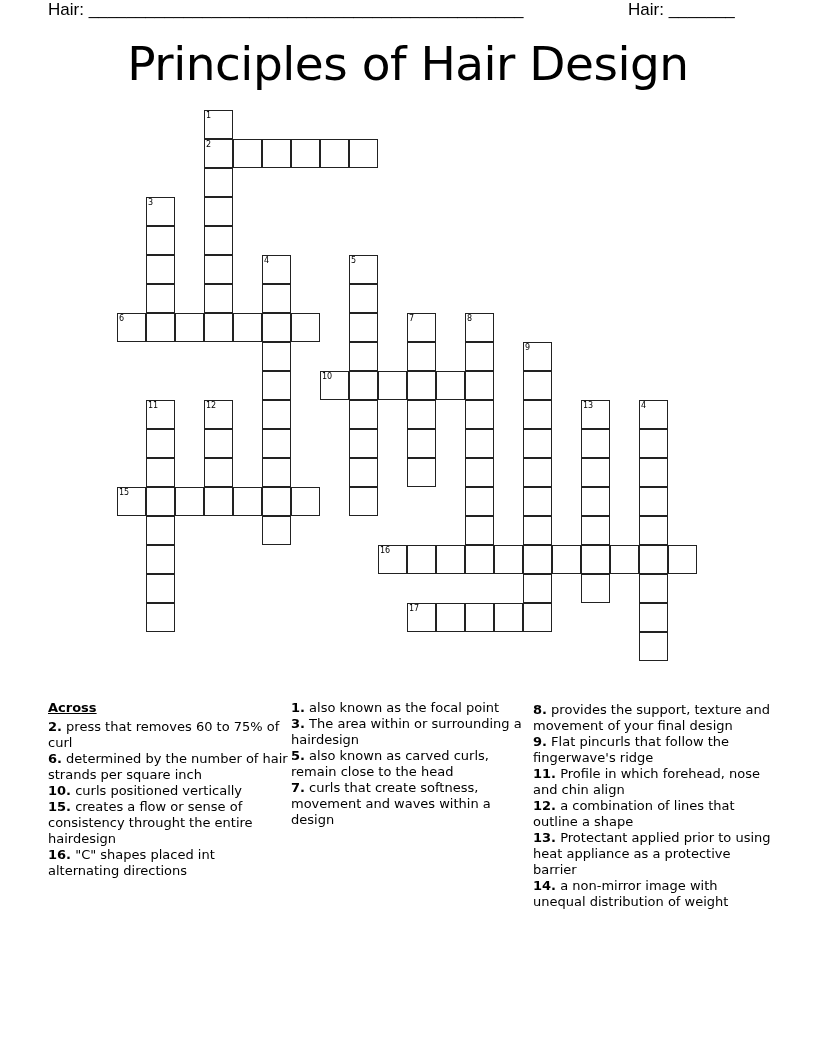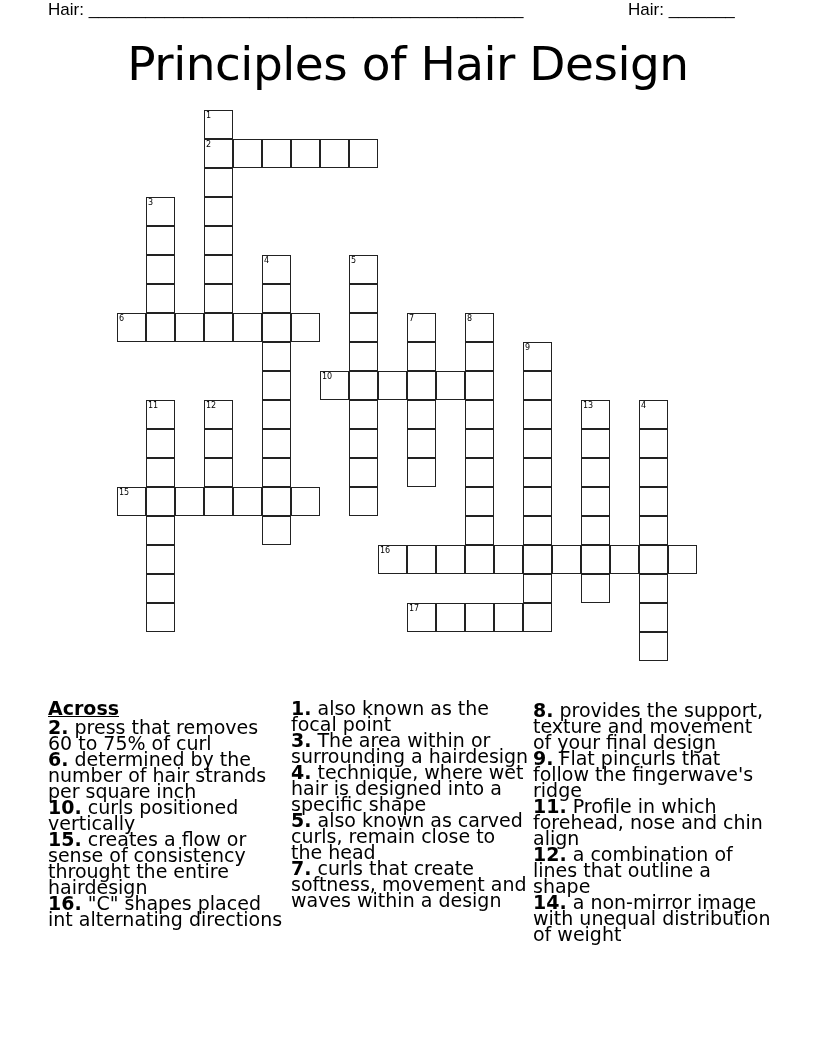--- a/index.html
+++ b/index.html
@@ -4,21 +4,21 @@
 <style>
   html, body { margin: 0; padding: 0; background: #ffffff; }
   body { width: 816px; height: 1056px; position: relative; overflow: hidden; font-family: "DejaVu Sans", sans-serif; color: #000; }
   .header-line { position: absolute; top: 0; left: 48px; font-family: "Liberation Sans", sans-serif; font-size: 17px; line-height: 20px; white-space: pre; }
   .date-line { position: absolute; top: 0; left: 628px; font-family: "Liberation Sans", sans-serif; font-size: 17px; line-height: 20px; white-space: pre; }
   .title { position: absolute; top: 34px; left: 0; width: 816px; text-align: center; font-family: "DejaVu Sans", sans-serif; font-size: 47px; line-height: 60px; letter-spacing: -0.5px; }
   .grid { position: absolute; left: 0; top: 0; width: 816px; height: 700px; }
   .cell { position: absolute; width: 29px; height: 29px; box-sizing: border-box; border: 1.5px solid #222; background: #fff; }
   .cell input { width: 100%; height: 100%; border: none; background: transparent; padding: 0; margin: 0; text-align: center; font-family: "DejaVu Sans", sans-serif; font-size: 15px; outline: none; box-sizing: border-box; padding-top: 6px; }
   .num { position: absolute; left: 1px; top: 0px; font-family: "DejaVu Sans", sans-serif; font-size: 8px; line-height: 9px; pointer-events: none; }
-  .clues { position: absolute; top: 700px; font-family: "DejaVu Sans", sans-serif; font-size: 19px; line-height: 16px; }
+  .clues { position: absolute; top: 700px; font-family: "DejaVu Sans", sans-serif; font-size: 13px; line-height: 16px; }
   .clues .heading { font-weight: bold; text-decoration: underline; margin-bottom: 3px; }
   .clue { margin-bottom: 0px; }
   .clue b { font-weight: bold; }
   #across { left: 48px; width: 240px; }
   #down { left: 291px; width: 240px; }
   #down2 { left: 533px; width: 240px; top: 702px; }
 </style>
 </head>
 <body>
 
@@ -150,27 +150,27 @@
       <div class="clue"><b>10.</b><span> curls positioned vertically</span></div>
       <div class="clue"><b>15.</b><span> creates a flow or sense of consistency throught the entire hairdesign</span></div>
       <div class="clue"><b>16.</b><span> "C" shapes placed int alternating directions</span></div>
     </div>
 </div>
 
 <div class="clues" id="down">
   <div id="down-list">
       <div class="clue"><b>1.</b><span> also known as the focal point</span></div>
       <div class="clue"><b>3.</b><span> The area within or surrounding a hairdesign</span></div>
-      <div class="clue"><b>4.</b><span> technique, where wet hair is designed into a specific shape</span></div>
       <div class="clue"><b>5.</b><span> also known as carved curls, remain close to the head</span></div>
       <div class="clue"><b>7.</b><span> curls that create softness, movement and waves within a design</span></div>
     </div>
 </div>
 
 <div class="clues" id="down2">
   <div id="down2-list">
       <div class="clue"><b>8.</b><span> provides the support, texture and movement of your final design</span></div>
       <div class="clue"><b>9.</b><span> Flat pincurls that follow the fingerwave's ridge</span></div>
       <div class="clue"><b>11.</b><span> Profile in which forehead, nose and chin align</span></div>
       <div class="clue"><b>12.</b><span> a combination of lines that outline a shape</span></div>
+      <div class="clue"><b>13.</b><span> Protectant applied prior to using heat appliance as a protective barrier</span></div>
       <div class="clue"><b>14.</b><span> a non-mirror image with unequal distribution of weight</span></div>
     </div>
 </div>
 
 </body></html>

